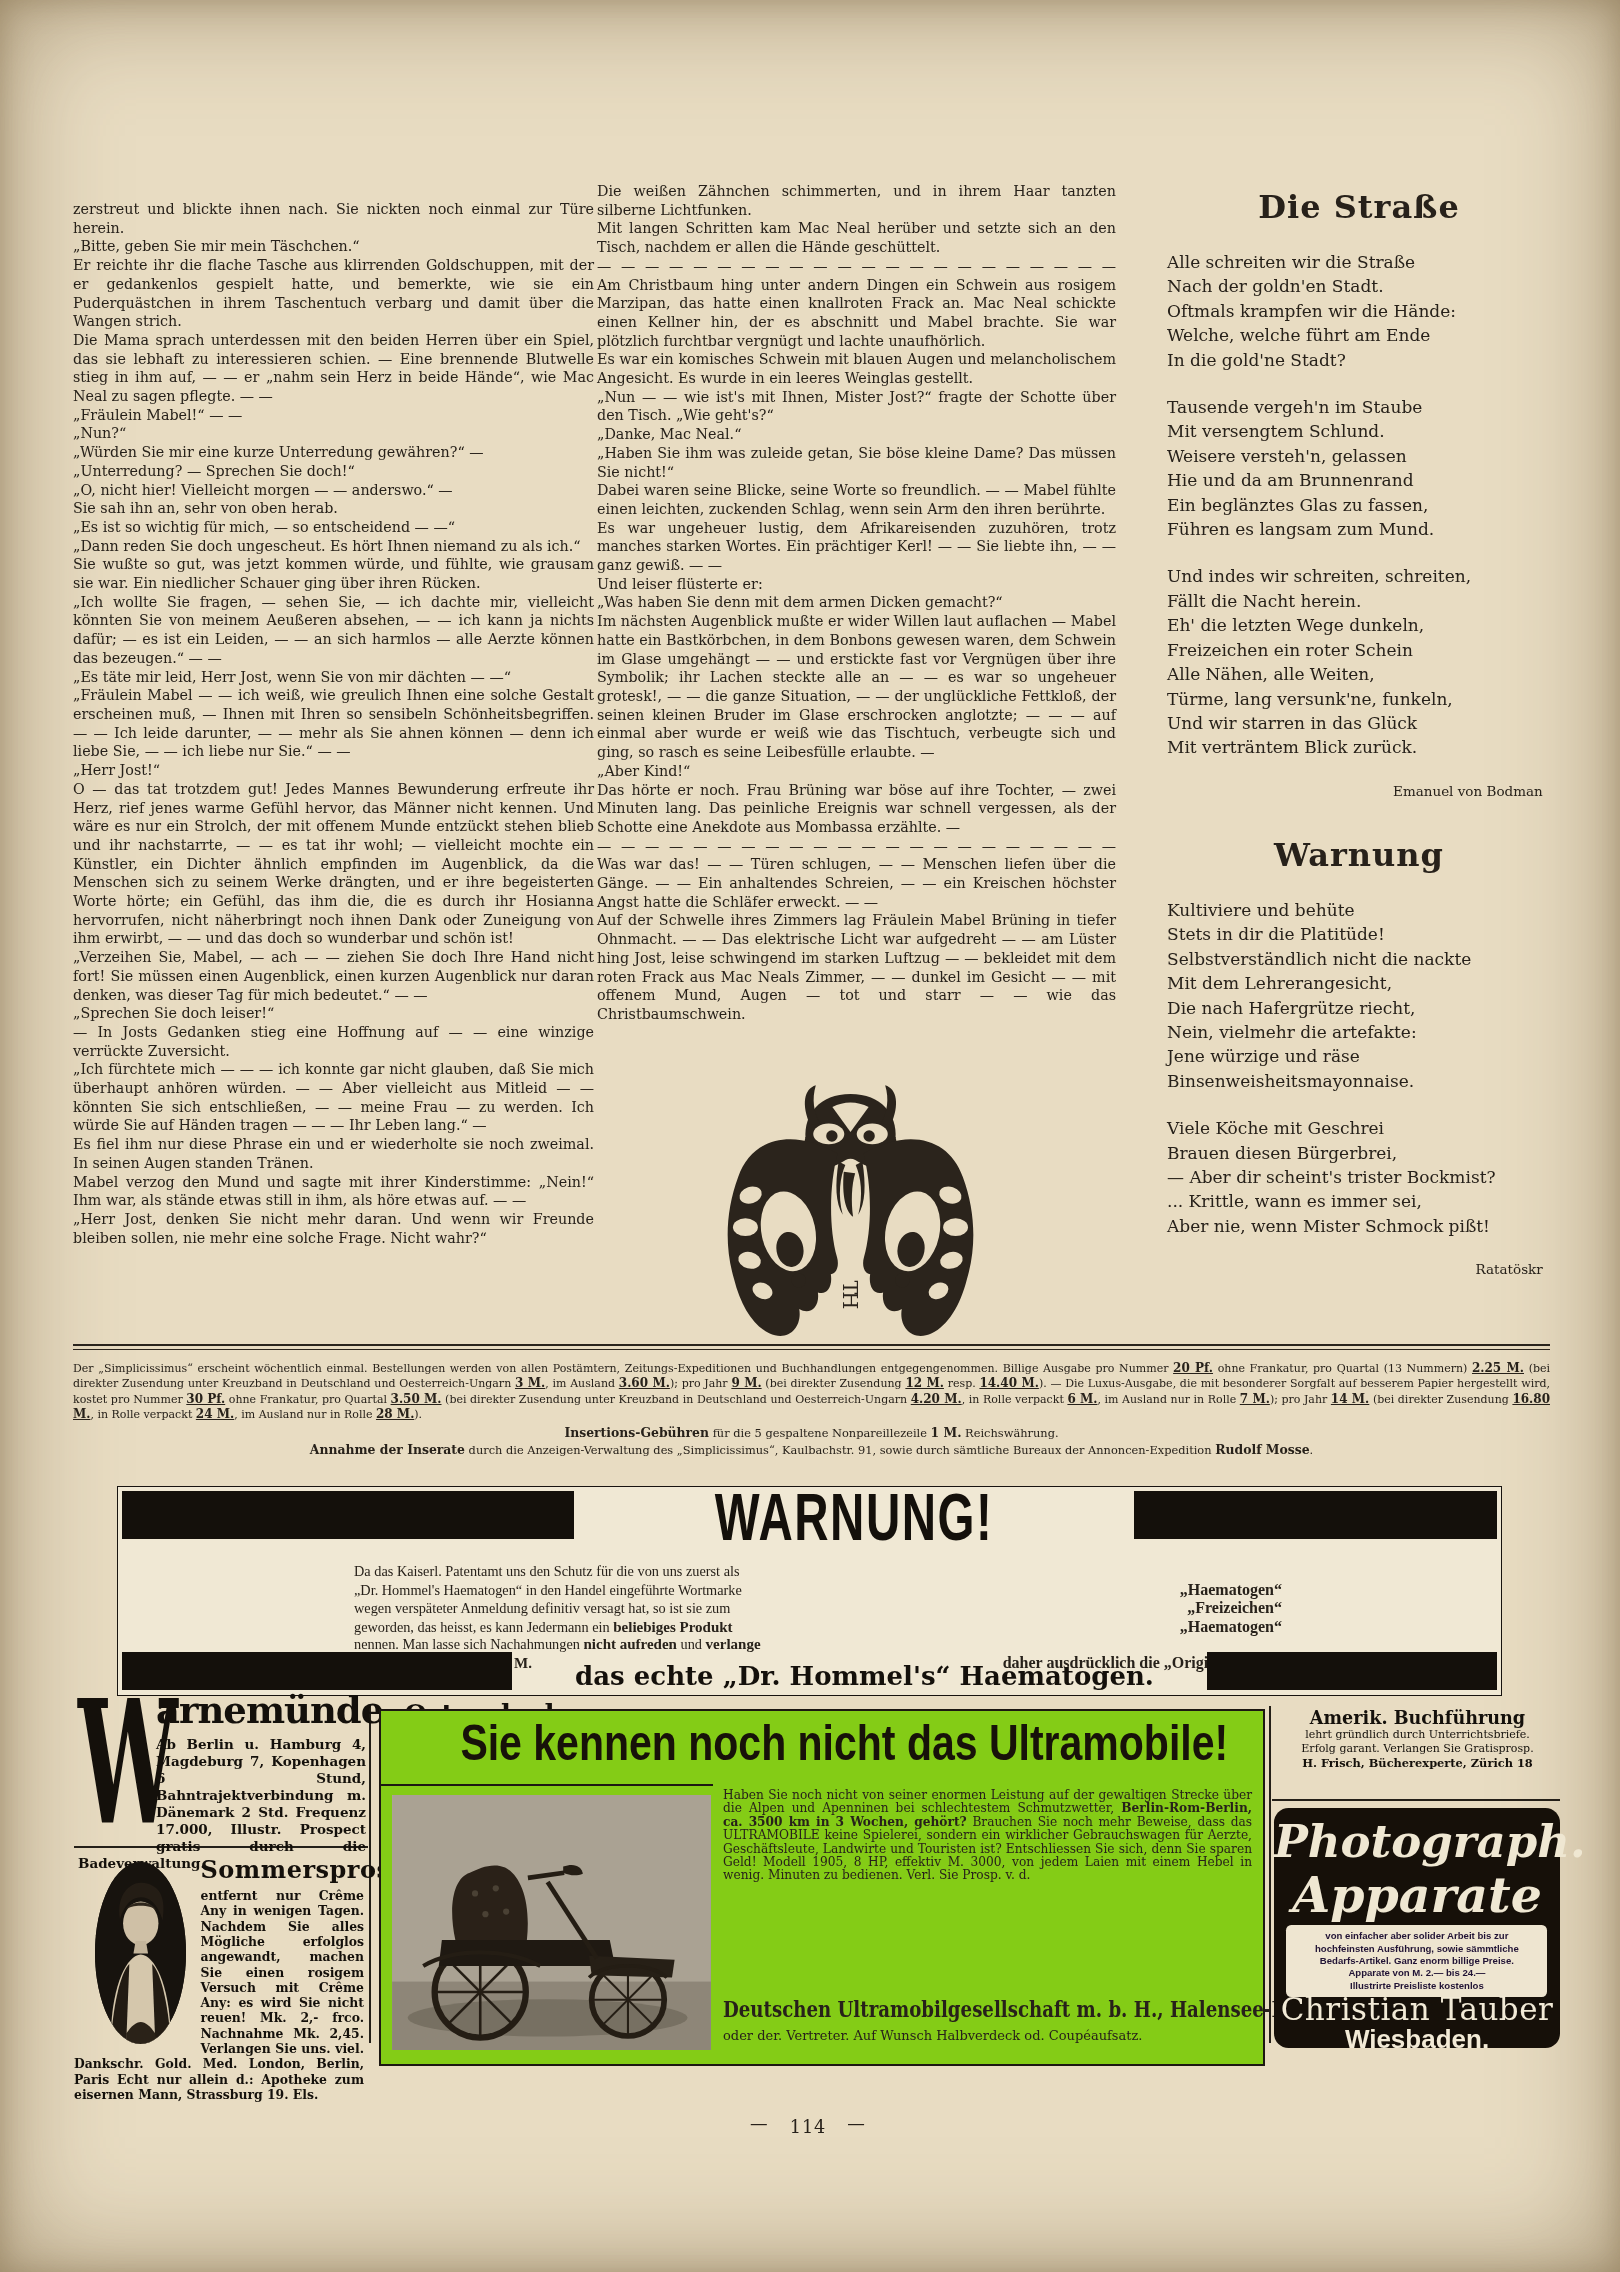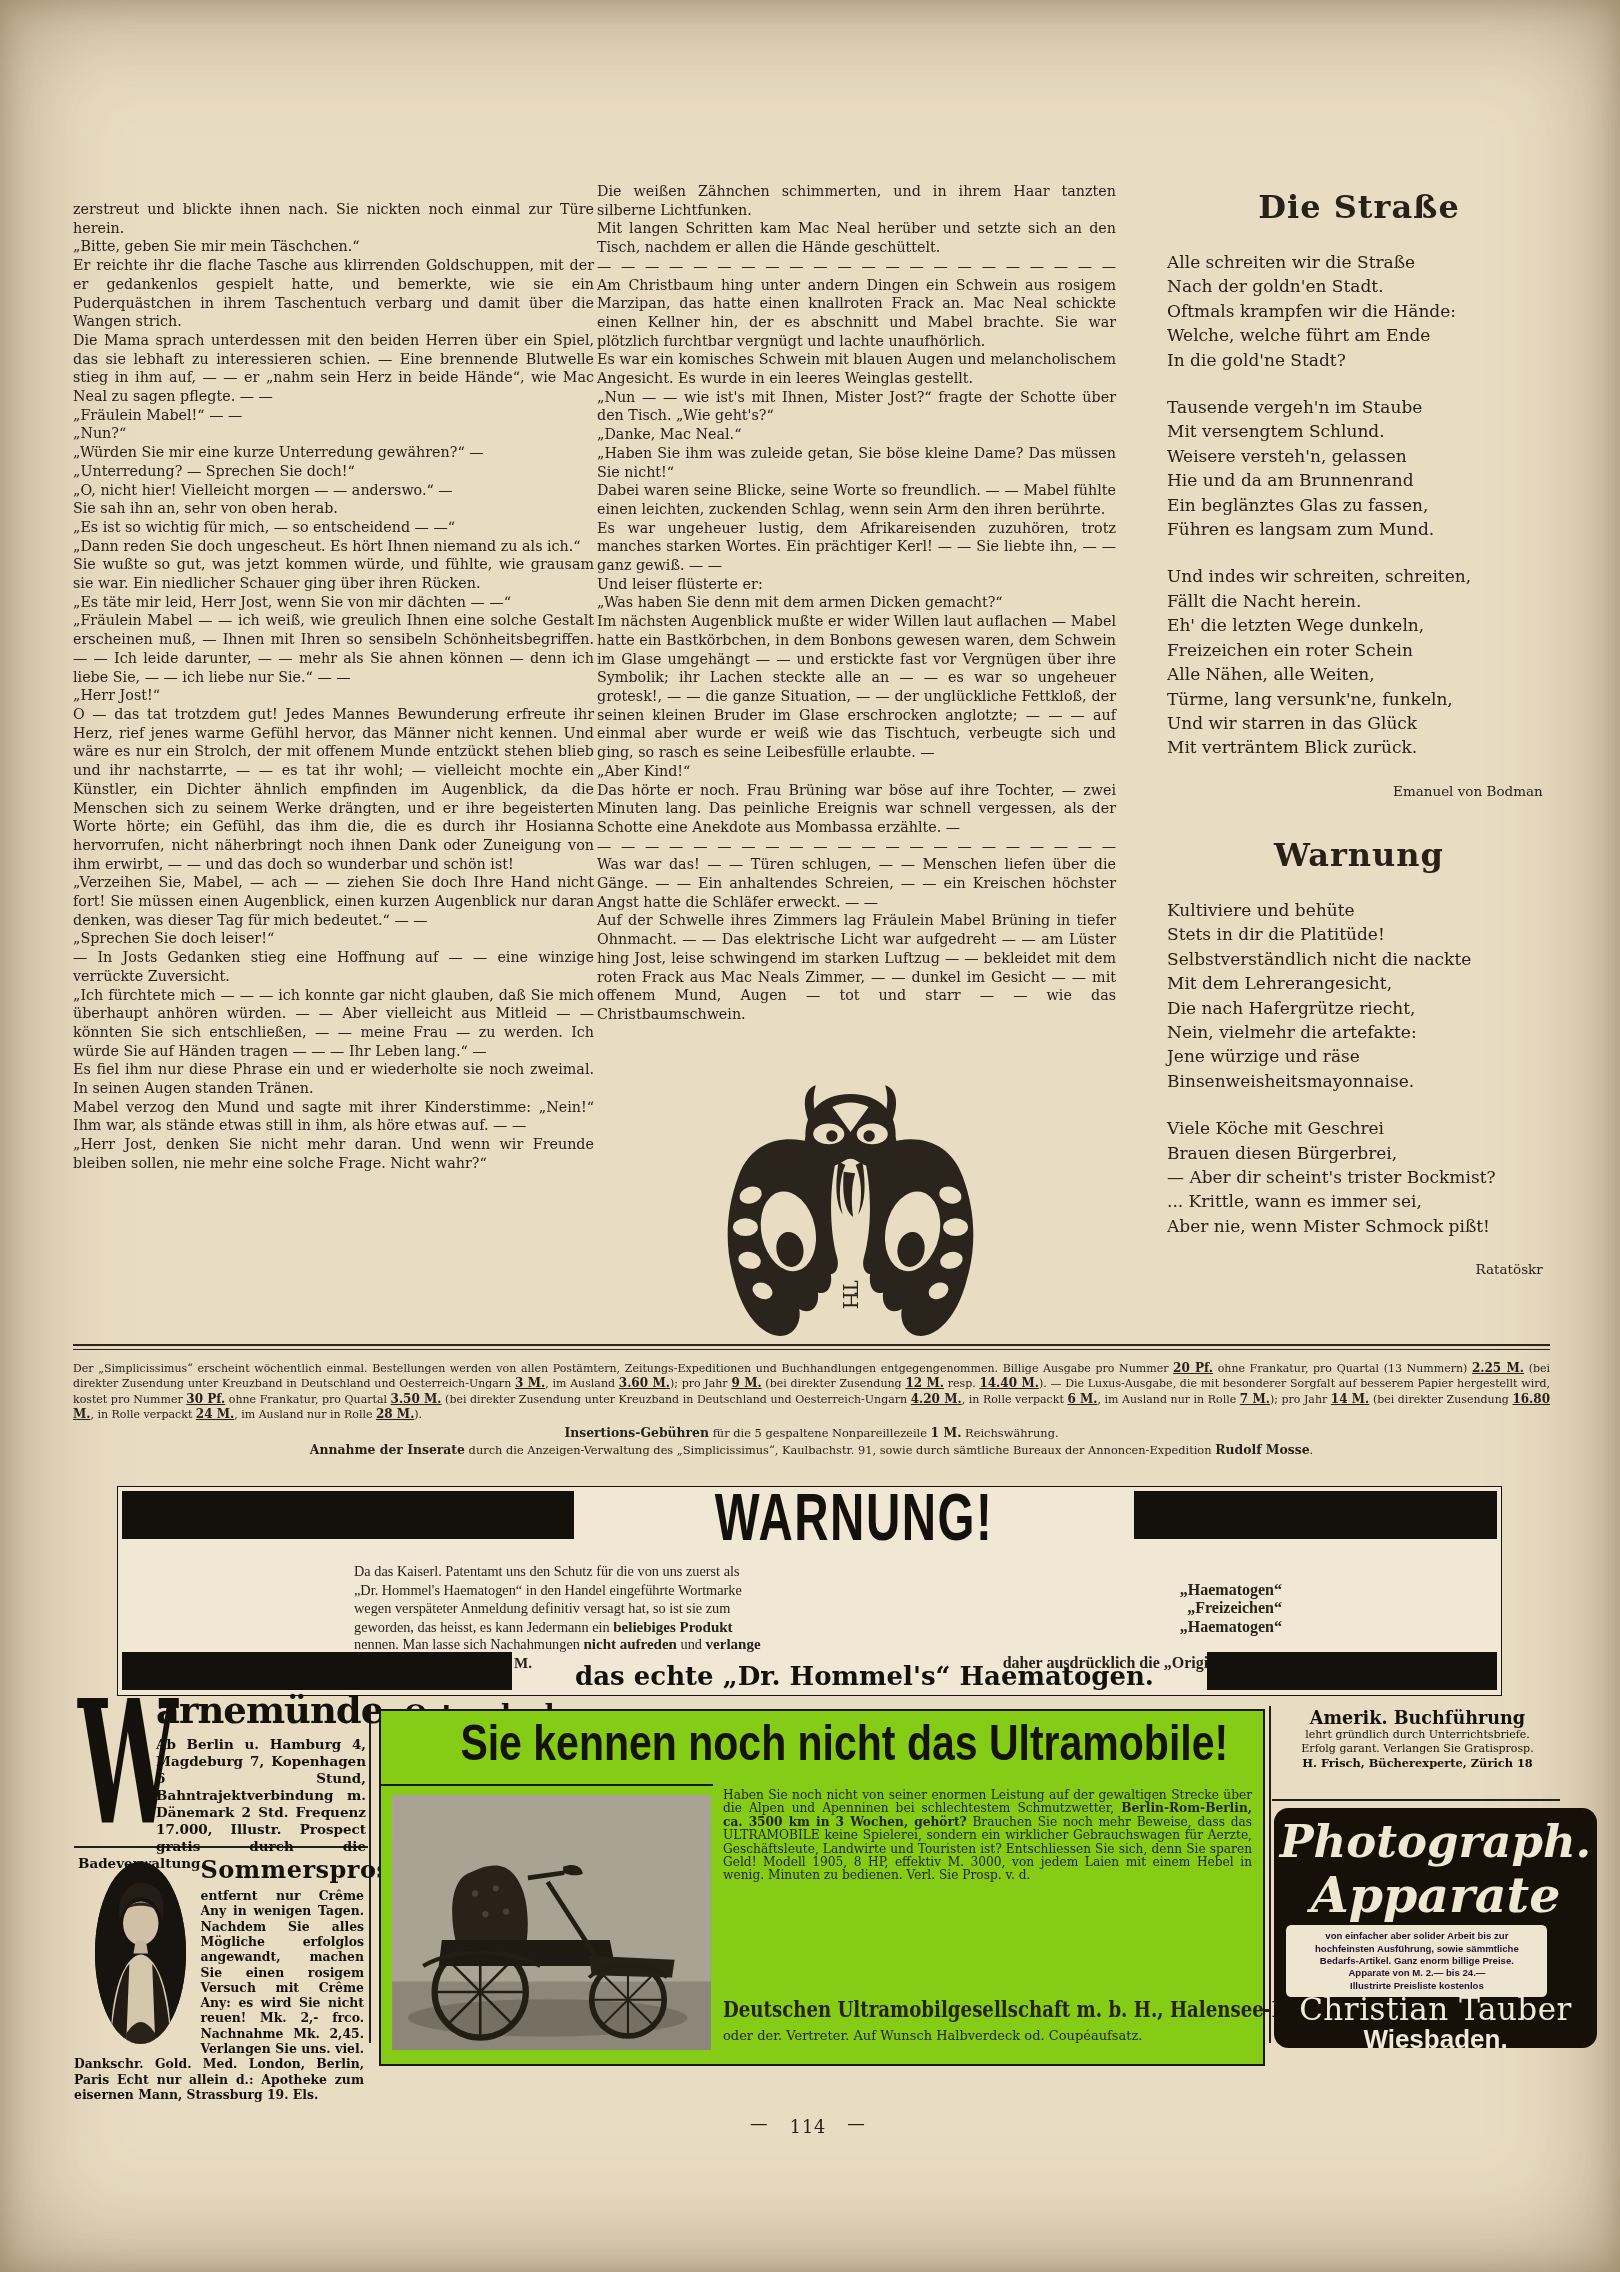--- a/index.html
+++ b/index.html
@@ -88,20 +88,21 @@
       <p class="para">Die Mama sprach unterdessen mit den beiden Herren über ein Spiel, das sie lebhaft zu interessieren schien. — Eine brennende Blutwelle stieg in ihm auf, — — er „nahm sein Herz in beide Hände“, wie Mac Neal zu sagen pflegte. — —</p>
       <p class="para">„Fräulein Mabel!“ — —</p>
       <p class="para">„Nun?“</p>
       <p class="para">„Würden Sie mir eine kurze Unterredung gewähren?“ —</p>
       <p class="para">„Unterredung? — Sprechen Sie doch!“</p>
       <p class="para">„O, nicht hier!  Vielleicht morgen — — anderswo.“ —</p>
       <p class="para">Sie sah ihn an, sehr von oben herab.</p>
       <p class="para">„Es ist so wichtig für mich, — so entscheidend — —“</p>
       <p class="para">„Dann reden Sie doch ungescheut.  Es hört Ihnen niemand zu als ich.“</p>
       <p class="para">Sie wußte so gut, was jetzt kommen würde, und fühlte, wie grausam sie war.  Ein niedlicher Schauer ging über ihren Rücken.</p>
+      <p class="para">„Ich wollte Sie fragen, — sehen Sie, — ich dachte mir, vielleicht könnten Sie von meinem Aeußeren absehen, — — ich kann ja nichts dafür; — es ist ein Leiden, — — an sich harmlos — alle Aerzte können das bezeugen.“ — —</p>
       <p class="para">„Es täte mir leid, Herr Jost, wenn Sie von mir dächten — —“</p>
       <p class="para">„Fräulein Mabel — — ich weiß, wie greulich Ihnen eine solche Gestalt erscheinen muß, — Ihnen mit Ihren so sensibeln Schönheitsbegriffen. — —  Ich leide darunter, — — mehr als Sie ahnen können — denn ich liebe Sie, — — ich liebe nur Sie.“ — —</p>
       <p class="para">„Herr Jost!“</p>
       <p class="para">O — das tat trotzdem gut!  Jedes Mannes Bewunderung erfreute ihr Herz, rief jenes warme Gefühl hervor, das Männer nicht kennen.  Und wäre es nur ein Strolch, der mit offenem Munde entzückt stehen blieb und ihr nachstarrte, — — es tat ihr wohl; — vielleicht mochte ein Künstler, ein Dichter ähnlich empfinden im Augenblick, da die Menschen sich zu seinem Werke drängten, und er ihre begeisterten Worte hörte; ein Gefühl, das ihm die, die es durch ihr Hosianna hervorrufen, nicht näherbringt noch ihnen Dank oder Zuneigung von ihm erwirbt, — — und das doch so wunderbar und schön ist!</p>
       <p class="para">„Verzeihen Sie, Mabel, — ach — — ziehen Sie doch Ihre Hand nicht fort!  Sie müssen einen Augenblick, einen kurzen Augenblick nur daran denken, was dieser Tag für mich bedeutet.“ — —</p>
       <p class="para">„Sprechen Sie doch leiser!“</p>
       <p class="para">— In Josts Gedanken stieg eine Hoffnung auf — — eine winzige verrückte Zuversicht.</p>
       <p class="para">„Ich fürchtete mich — — — ich konnte gar nicht glauben, daß Sie mich überhaupt anhören würden. — —  Aber vielleicht aus Mitleid — — könnten Sie sich entschließen, — — meine Frau — zu werden.  Ich würde Sie auf Händen tragen — — — Ihr Leben lang.“ —</p>
       <p class="para">Es fiel ihm nur diese Phrase ein und er wiederholte sie noch zweimal.  In seinen Augen standen Tränen.</p>
       <p class="para">Mabel verzog den Mund und sagte mit ihrer Kinderstimme: „Nein!“ Ihm war, als stände etwas still in ihm, als höre etwas auf. — —</p>
@@ -339,21 +340,21 @@
     <div class="ultra-foot">oder der. Vertreter.  Auf Wunsch Halbverdeck od. Coupéaufsatz.</div>
   </div>
 
   <div class="abs ad buch" style="left:1275px;top:1707px;width:285px;">
     <div class="buch-title">Amerik. Buchführung</div>
     <div class="buch-line">lehrt gründlich durch Unterrichtsbriefe.</div>
     <div class="buch-line">Erfolg garant. Verlangen Sie Gratisprosp.</div>
     <div class="buch-line bold">H. Frisch, Bücherexperte, Zürich 18</div>
   </div>
 
-  <div class="abs photo-ad" style="left:1274px;top:1808px;width:286px;height:240px;padding-left:37px;">
+  <div class="abs photo-ad" style="left:1274px;top:1808px;width:286px;height:240px;">
     <div class="photo-line1">Photograph.</div>
     <div class="photo-line2">Apparate</div>
     <div class="photo-box">
         <div class="boxline">von einfacher aber solider Arbeit bis zur</div>
         <div class="boxline">hochfeinsten Ausführung, sowie sämmtliche</div>
         <div class="boxline">Bedarfs-Artikel.  Ganz enorm billige Preise.</div>
         <div class="boxline">Apparate von M. 2.— bis 24.—</div>
         <div class="boxline">Illustrirte Preisliste kostenlos</div>
       </div>
     <div class="photo-name">Christian Tauber</div>

